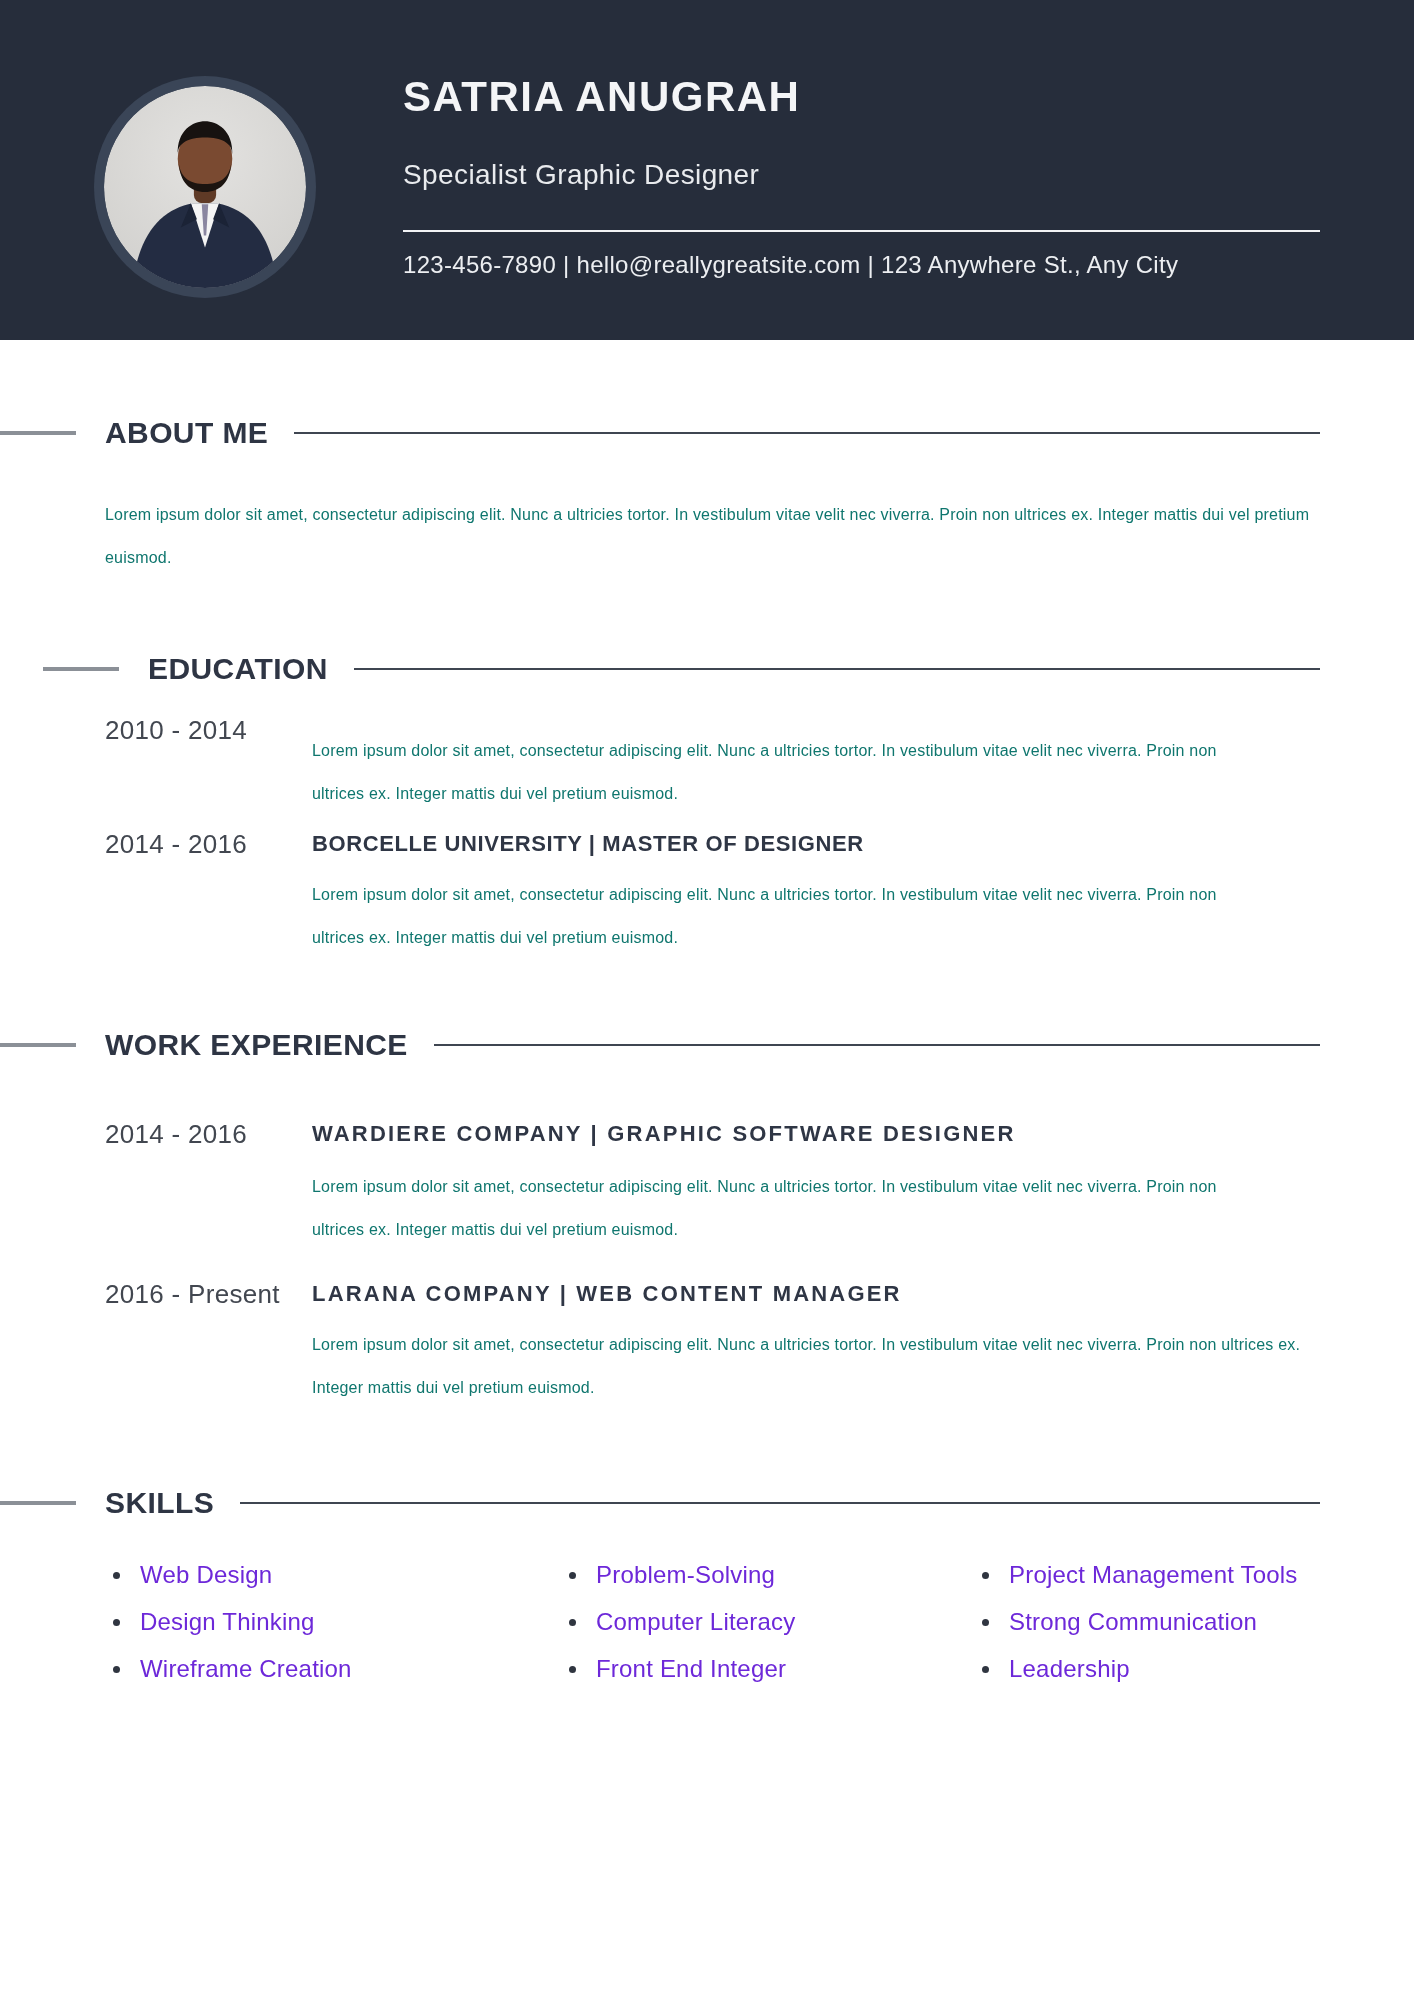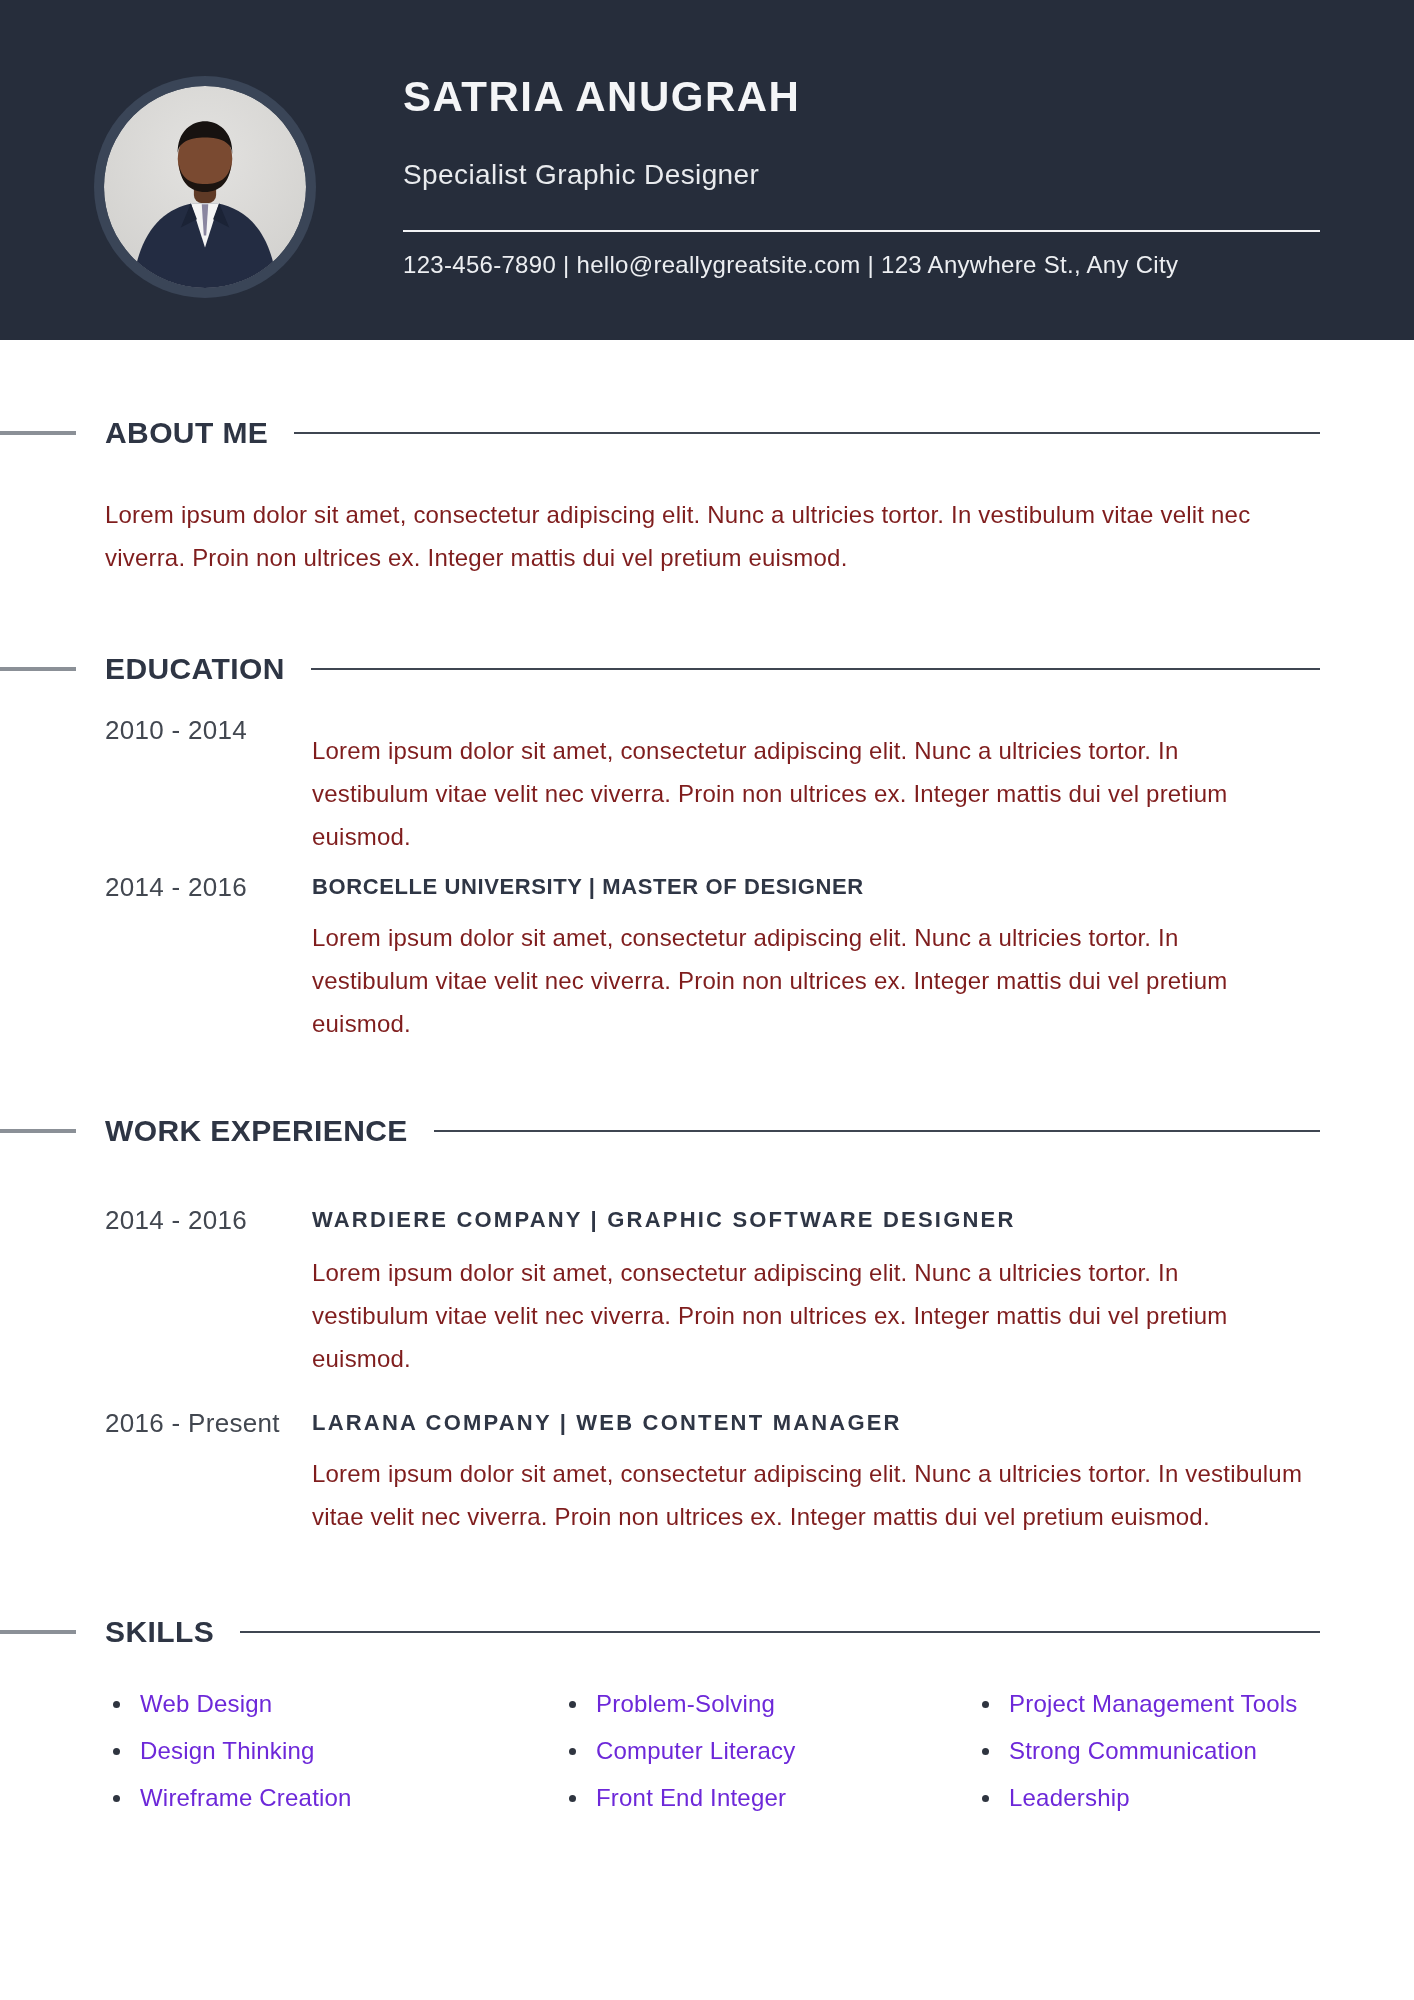--- a/index.html
+++ b/index.html
@@ -93,32 +93,32 @@
     white-space: nowrap;
   }
   .rule {
     flex: 1 1 auto;
     height: 2px;
     background: #3f4651;
     margin-left: 26px;
   }
 
   .body-text {
-    font-size: 24px;
+    font-size: 16px;
     line-height: 43px;
-    color: #7f1d1d;
+    color: #0f766e;
     letter-spacing: 0.2px;
   }
 
   
   .about .sec-head { margin-top: 75px; }
   .about-text { margin-top: 42px; max-width: 1225px; }
 
   
-  .education .sec-head { margin-top: 72px; }
+  .education .sec-head { margin-top: 72px; padding-left: 43px; }
   .work .sec-head { margin-top: 68px; }
   .entry {
     display: grid;
     grid-template-columns: 207px 1fr;
     align-items: start;
   }
   .edu-entry-1 { margin-top: 28px; }
   .edu-entry-2 { margin-top: 14px; }
   .work-entry-1 { margin-top: 56px; }
   .work-entry-2 { margin-top: 28px; }

